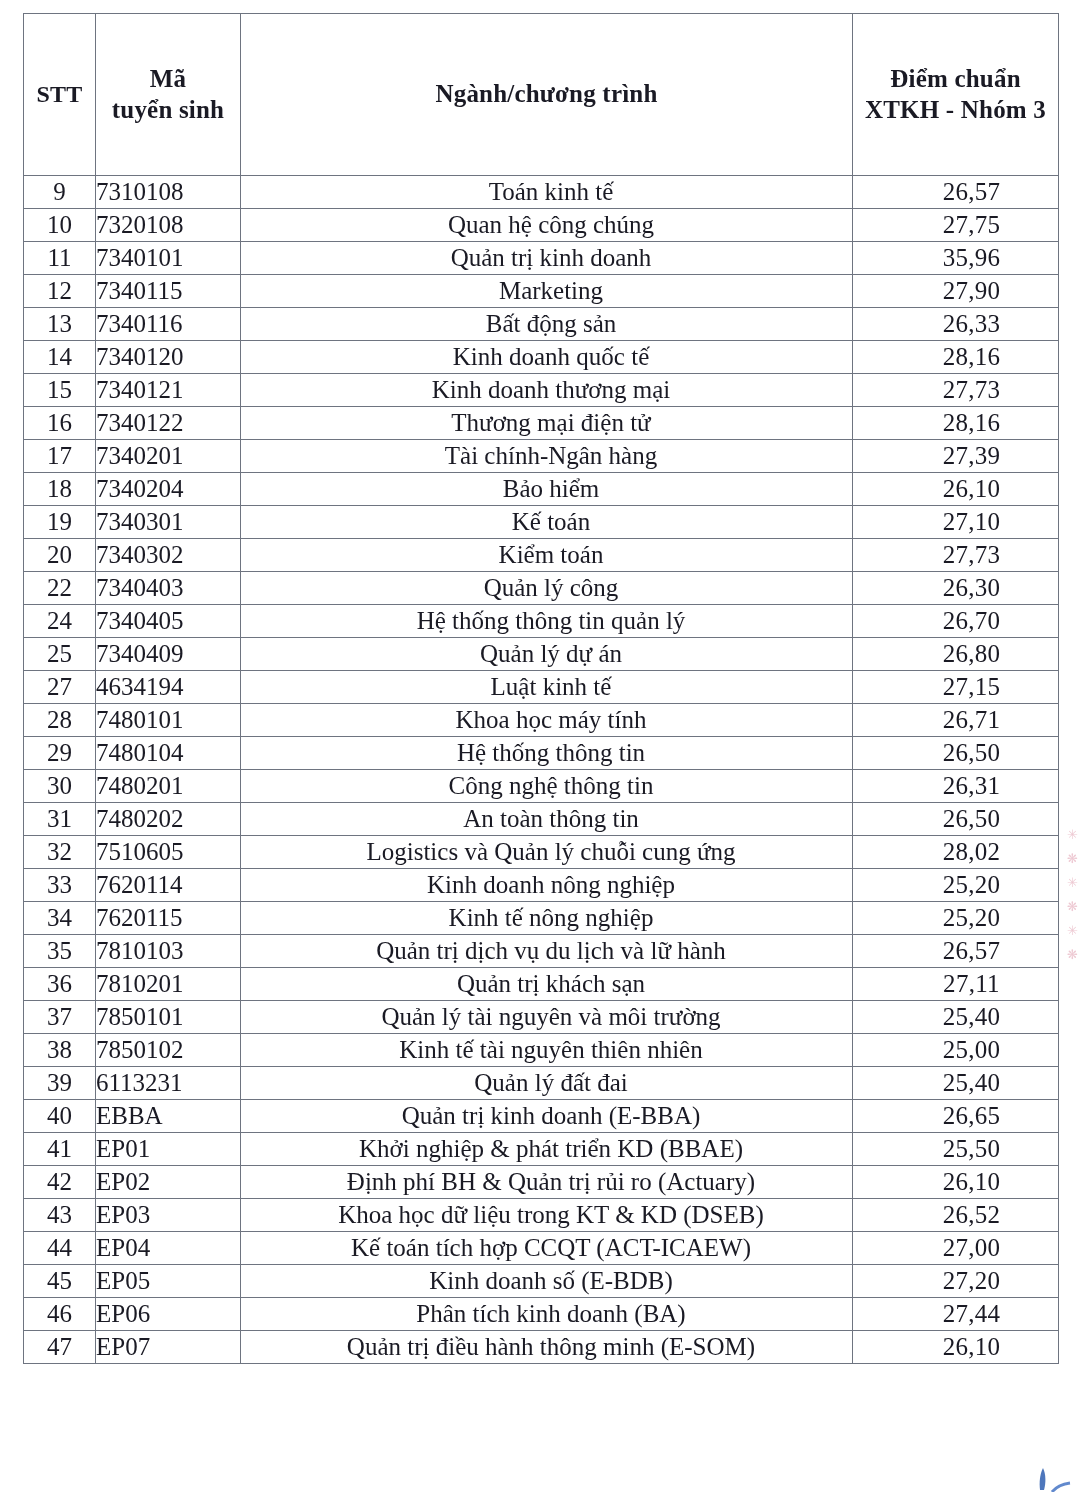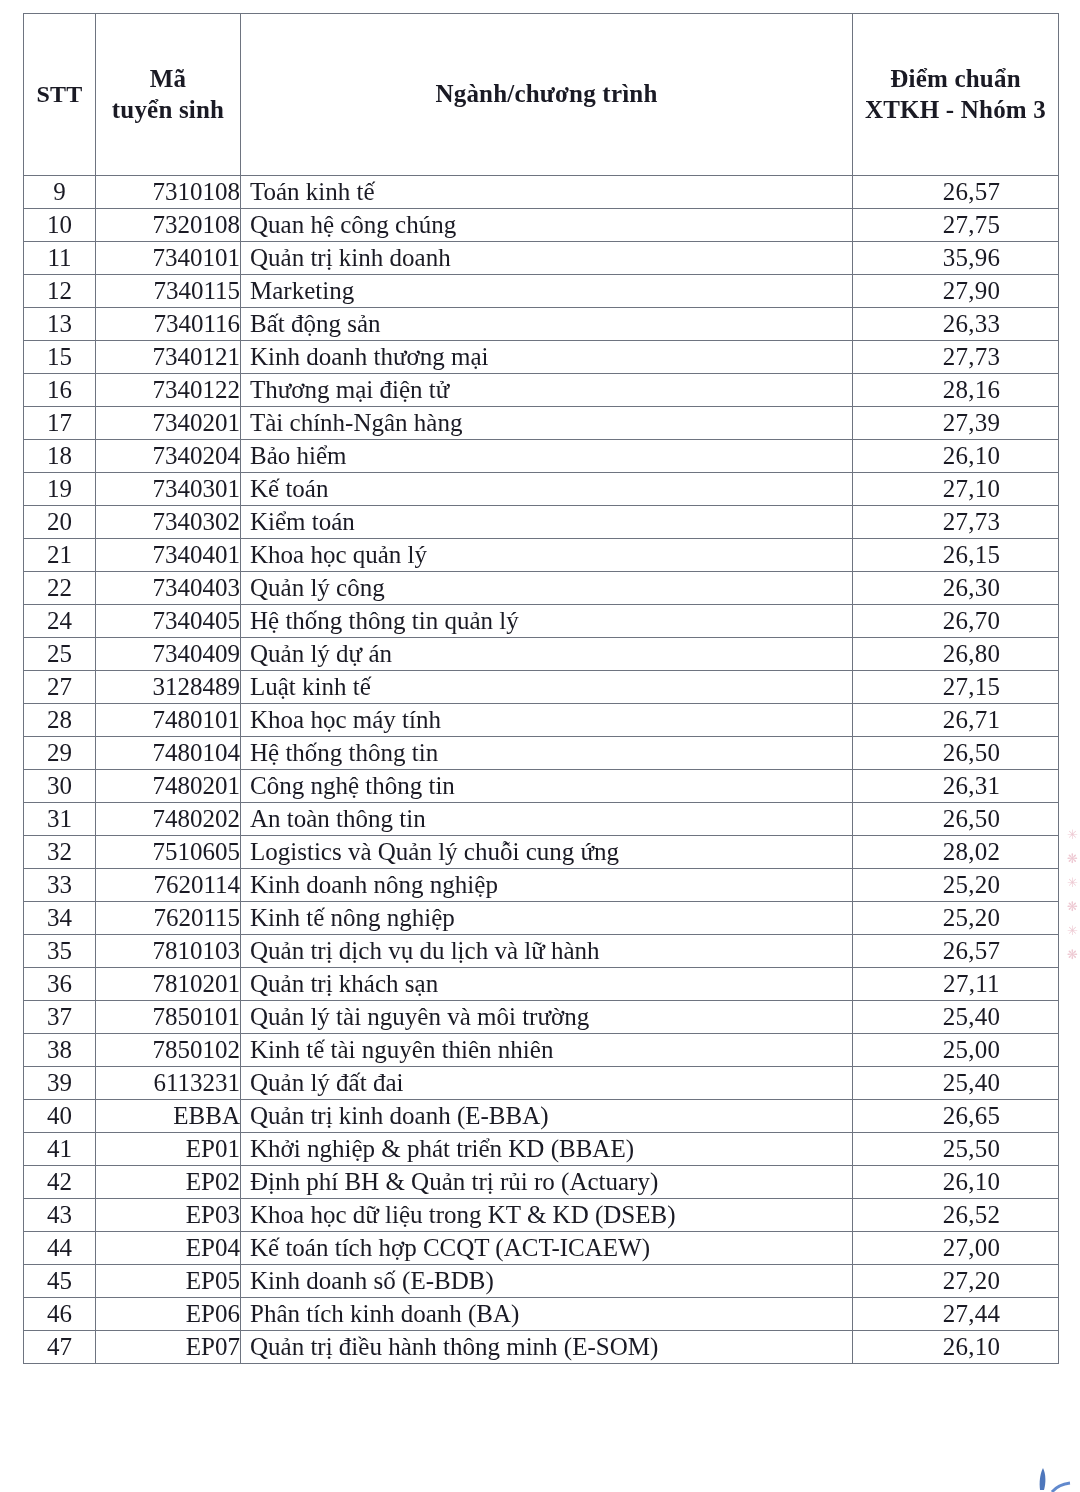--- a/index.html
+++ b/index.html
@@ -77,22 +77,22 @@
   thead th.h-stt { font-size: 24px; }
   thead th .ln { display: block; }
 
   tbody td {
     height: 32px;
     font-size: 25px;
     line-height: 1.02;
     white-space: nowrap;
   }
   tbody td.t-stt   { text-align: center; }
-  tbody td.t-code  { text-align: right; }
-  tbody td.t-major { text-align: left; padding-left: 9px; margin-top: 13px; }
+  tbody td.t-code  { text-align: left; }
+  tbody td.t-major { text-align: center; padding-left: 9px; margin-top: 13px; }
   tbody td.t-score { text-align: center; letter-spacing: .3px; padding-left: 32px; }
 </style>
 </head>
 <body>
 
 <div class="sheet">
   <table class="score-table">
     <colgroup>
       <col class="c-stt">
         <col class="c-code">
@@ -142,20 +142,26 @@
           <td class="t-major">Marketing</td>
           <td class="t-score">27,90</td>
         </tr>
         <tr>
           <td class="t-stt">13</td>
           <td class="t-code">7340116</td>
           <td class="t-major">Bất động sản</td>
           <td class="t-score">26,33</td>
         </tr>
         <tr>
+          <td class="t-stt">14</td>
+          <td class="t-code">7340120</td>
+          <td class="t-major">Kinh doanh quốc tế</td>
+          <td class="t-score">28,16</td>
+        </tr>
+        <tr>
           <td class="t-stt">15</td>
           <td class="t-code">7340121</td>
           <td class="t-major">Kinh doanh thương mại</td>
           <td class="t-score">27,73</td>
         </tr>
         <tr>
           <td class="t-stt">16</td>
           <td class="t-code">7340122</td>
           <td class="t-major">Thương mại điện tử</td>
           <td class="t-score">28,16</td>
@@ -178,46 +184,40 @@
           <td class="t-major">Kế toán</td>
           <td class="t-score">27,10</td>
         </tr>
         <tr>
           <td class="t-stt">20</td>
           <td class="t-code">7340302</td>
           <td class="t-major">Kiểm toán</td>
           <td class="t-score">27,73</td>
         </tr>
         <tr>
-          <td class="t-stt">21</td>
-          <td class="t-code">7340401</td>
-          <td class="t-major">Khoa học quản lý</td>
-          <td class="t-score">26,15</td>
-        </tr>
-        <tr>
           <td class="t-stt">22</td>
           <td class="t-code">7340403</td>
           <td class="t-major">Quản lý công</td>
           <td class="t-score">26,30</td>
         </tr>
         <tr>
           <td class="t-stt">24</td>
           <td class="t-code">7340405</td>
           <td class="t-major">Hệ thống thông tin quản lý</td>
           <td class="t-score">26,70</td>
         </tr>
         <tr>
           <td class="t-stt">25</td>
           <td class="t-code">7340409</td>
           <td class="t-major">Quản lý dự án</td>
           <td class="t-score">26,80</td>
         </tr>
         <tr>
           <td class="t-stt">27</td>
-          <td class="t-code">3128489</td>
+          <td class="t-code">4634194</td>
           <td class="t-major">Luật kinh tế</td>
           <td class="t-score">27,15</td>
         </tr>
         <tr>
           <td class="t-stt">28</td>
           <td class="t-code">7480101</td>
           <td class="t-major">Khoa học máy tính</td>
           <td class="t-score">26,71</td>
         </tr>
         <tr>

